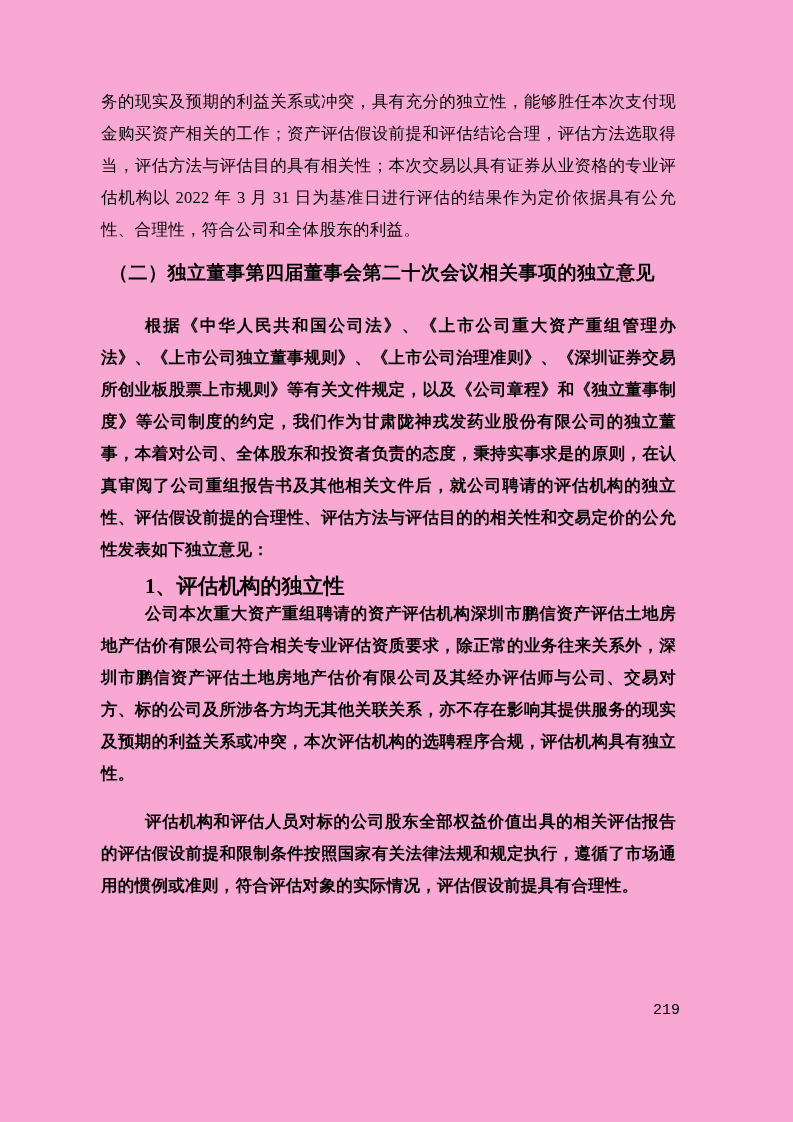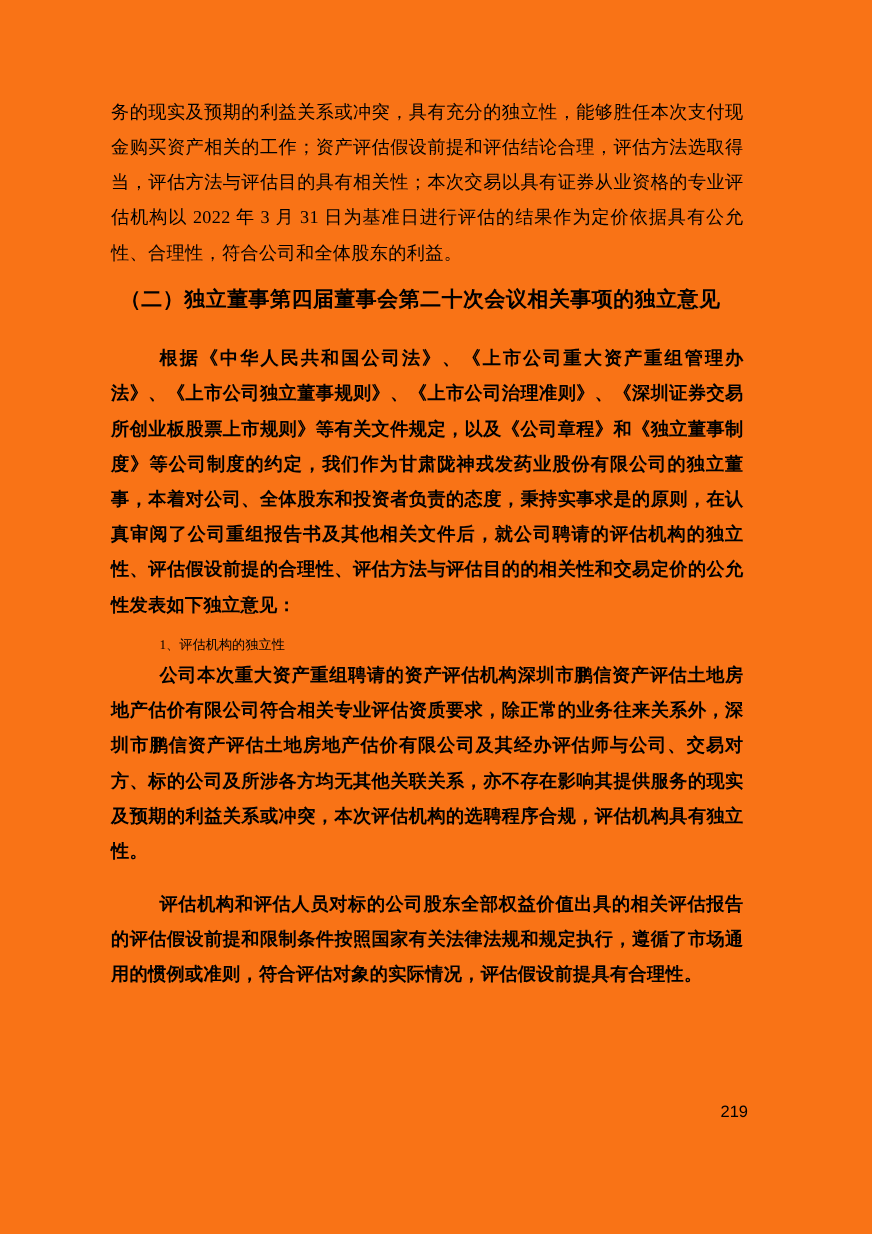--- a/index.html
+++ b/index.html
@@ -4,21 +4,21 @@
 <style>
   html, body {
     margin: 0;
     padding: 0;
     background: #ffffff;
   }
   .page {
     position: relative;
     width: 793px;
     height: 1122px;
-    background: #f97316;
+    background: #f9a8d4;
     color: #000000;
     font-family: "Liberation Serif", "DejaVu Serif", serif;
     overflow: hidden;
   }
   .content {
     position: absolute;
     left: 101px;
     top: 86px;
     width: 575px;
   }
@@ -45,38 +45,38 @@
     line-height: 26px;
     font-weight: 700;
     letter-spacing: 0.5px;
   }
   p.intro {
     margin-top: 24px;
   }
   h3.item-heading {
     margin: 0;
     padding-left: 44px;
-    font-size: 12px;
+    font-size: 21px;
     line-height: 24px;
-    font-weight: 400;
+    font-weight: 700;
   }
   h3.h-item1 { margin-top: 8px; }
   p.p-item1  { }
   h3.h-item2 { margin-top: 5px; }
   p.p-item2  { margin-top: 16px; }
   h3.h-item3 { margin-top: 9px; }
   p.p-item3  { margin-top: 12px; }
   .page-number {
     position: absolute;
     top: 1002px;
     right: 113px;
     font-size: 15px;
     line-height: 18px;
     font-weight: 400;
-    font-family: Liberation Sans, sans-serif;
+    font-family: Liberation Mono, monospace;
   }
 </style>
 </head>
 <body>
 
 <div class="page">
   <div class="content">
 
     <p class="para song">务的现实及预期的利益关系或冲突，具有充分的独立性，能够胜任本次支付现金购买资产相关的工作；资产评估假设前提和评估结论合理，评估方法选取得当，评估方法与评估目的具有相关性；本次交易以具有证券从业资格的专业评估机构以 2022 年 3 月 31 日为基准日进行评估的结果作为定价依据具有公允性、合理性，符合公司和全体股东的利益。</p>
 

